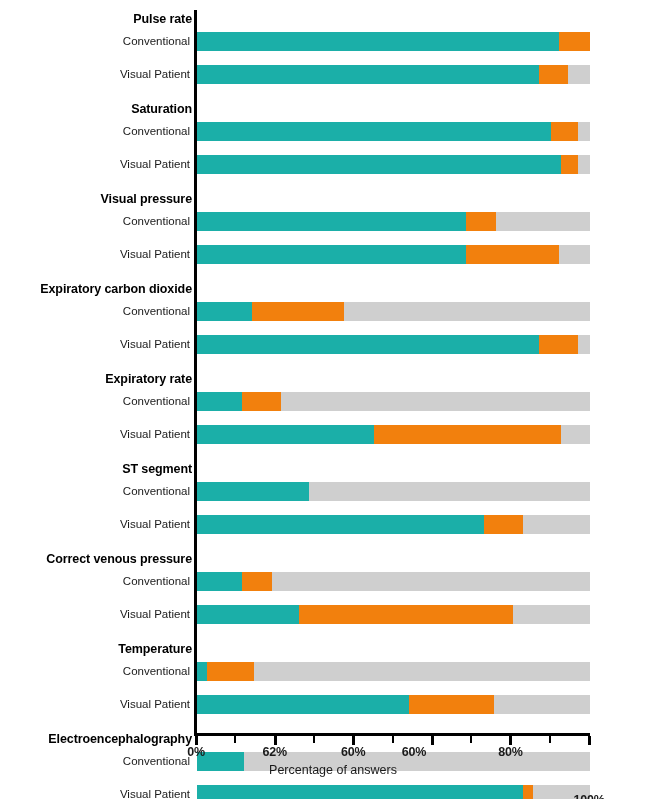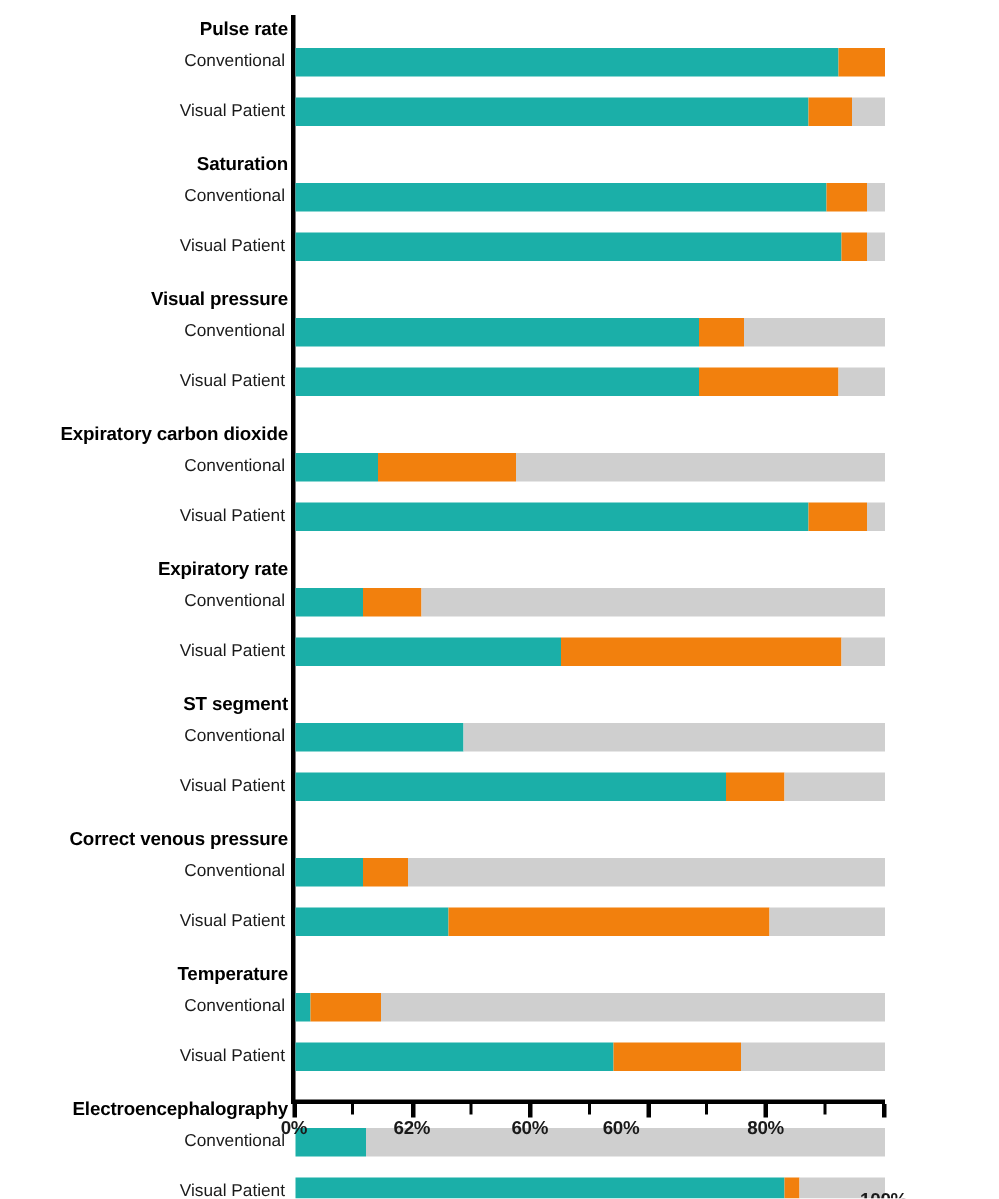--- a/index.html
+++ b/index.html
@@ -265,16 +265,17 @@
         <div class="x-tick" style="left: 391.5px;"></div>
         <div class="x-tick x-tick-major" style="left: 430.8px;"></div>
         <div class="x-tick-label" style="left: 414px;">60%</div>
         <div class="x-tick" style="left: 470.1px;"></div>
         <div class="x-tick x-tick-major" style="left: 509.4px;"></div>
         <div class="x-tick-label" style="left: 510.4px;">80%</div>
         <div class="x-tick" style="left: 548.7px;"></div>
         <div class="x-tick x-tick-major" style="left: 588px;"></div>
         <div class="x-tick-label" style="left: 589px; margin-top: 48px;">100%</div>
       </div>
+    <div class="x-axis-title">Percentage of answers</div>
   </div>
 
 
 </div>
 
 </body></html>

